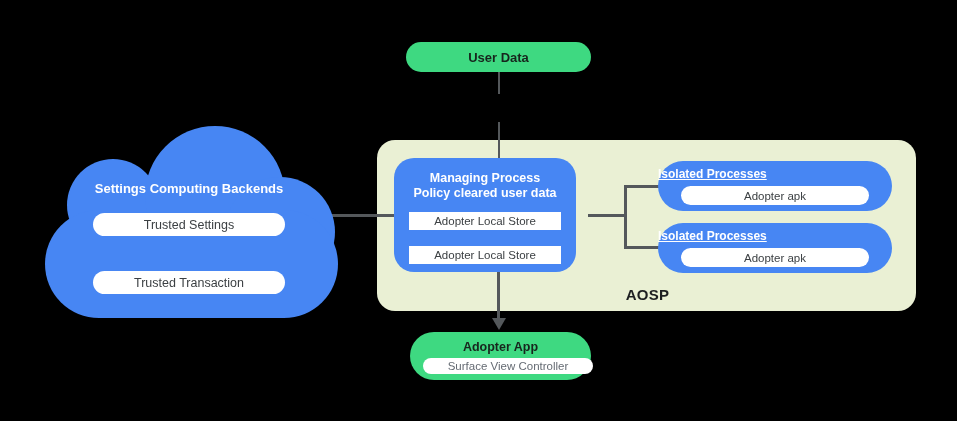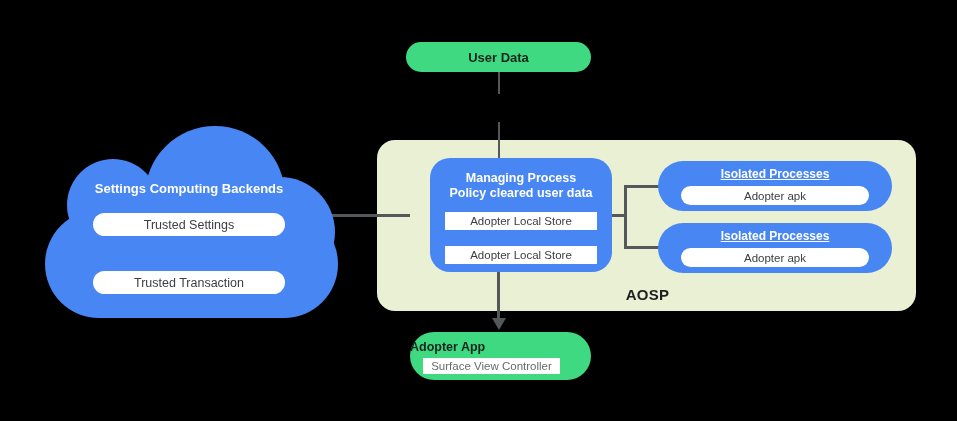--- a/index.html
+++ b/index.html
@@ -38,21 +38,21 @@
     left:377px; top:140px; width:539px; height:171px; z-index:1;
     background:#eaf0d4; border-radius:18px;
   }
   .aosp-label {
     left:600px; top:286px; width:95px; height:16px; z-index:2;
     color:#1d1f21; font-size:15px; font-weight:700; letter-spacing:0.3px;
   }
 
   
   .managing-box {
-    left:430px; top:158px; width:182px; height:114px; z-index:10;
+    left:394px; top:158px; width:182px; height:114px; z-index:10;
     background:#4786f3; border-radius:20px;
   }
   .managing-title {
     position:absolute; left:0; top:13px; width:100%;
     color:#fff; font-size:12.5px; font-weight:700; line-height:15px; text-align:center;
   }
   .store-pill {
     position:absolute; left:15px; width:152px; height:18px;
     background:#fff; color:#3c4043; font-size:11.5px; border-radius:0;
   }
@@ -60,40 +60,40 @@
   .store-pill.s2 { top:88px; }
 
   
   .iso-box {
     left:658px; width:234px; height:50px; z-index:10;
     background:#4786f3; border-radius:25px;
   }
   .iso-box.i1 { top:161px; }
   .iso-box.i2 { top:223px; }
   .iso-title {
-    position:absolute; left:0; top:6px; width:100%; text-align:center;
+    position:absolute; left:0; top:6px; width:100%; 
     color:#fff; font-size:12px; font-weight:700; text-decoration:underline;
   }
   .iso-pill {
     position:absolute; left:23px; top:25px; width:188px; height:19px;
     background:#fff; color:#3c4043; font-size:11.5px; border-radius:10px;
   }
 
   
   .adopter-box {
     left:410px; top:332px; width:181px; height:48px; z-index:10;
     background:#3ed981; border-radius:24px;
   }
   .adopter-title {
-    position:absolute; left:0; top:8px; width:100%; 
+    position:absolute; left:0; top:8px; width:100%; text-align:center;
     color:#17251d; font-size:12.5px; font-weight:700;
   }
   .adopter-pill {
-    position:absolute; left:13px; top:26px; width:137px; height:16px;
-    background:#fff; color:#656b73; font-size:11.5px; border-radius:0;
+    position:absolute; left:13px; top:26px; width:170px; height:16px;
+    background:#fff; color:#656b73; font-size:11.5px; border-radius:8px;
   }
 
   
   .l-ud-perm   { left:498px; top:72px;  width:2px;  height:22px; }
   .l-perm-mg   { left:498px; top:122px; width:2px;  height:37px; }
   .l-cloud-mg  { left:328px; top:214px; width:82px; height:3px; }
   .l-mg-branch { left:588px; top:214px; width:38px; height:3px; }
   .l-branch-v  { left:624px; top:185px; width:3px;  height:64px; }
   .l-branch-t  { left:624px; top:185px; width:35px; height:3px; }
   .l-branch-b  { left:624px; top:246px; width:35px; height:3px; }

